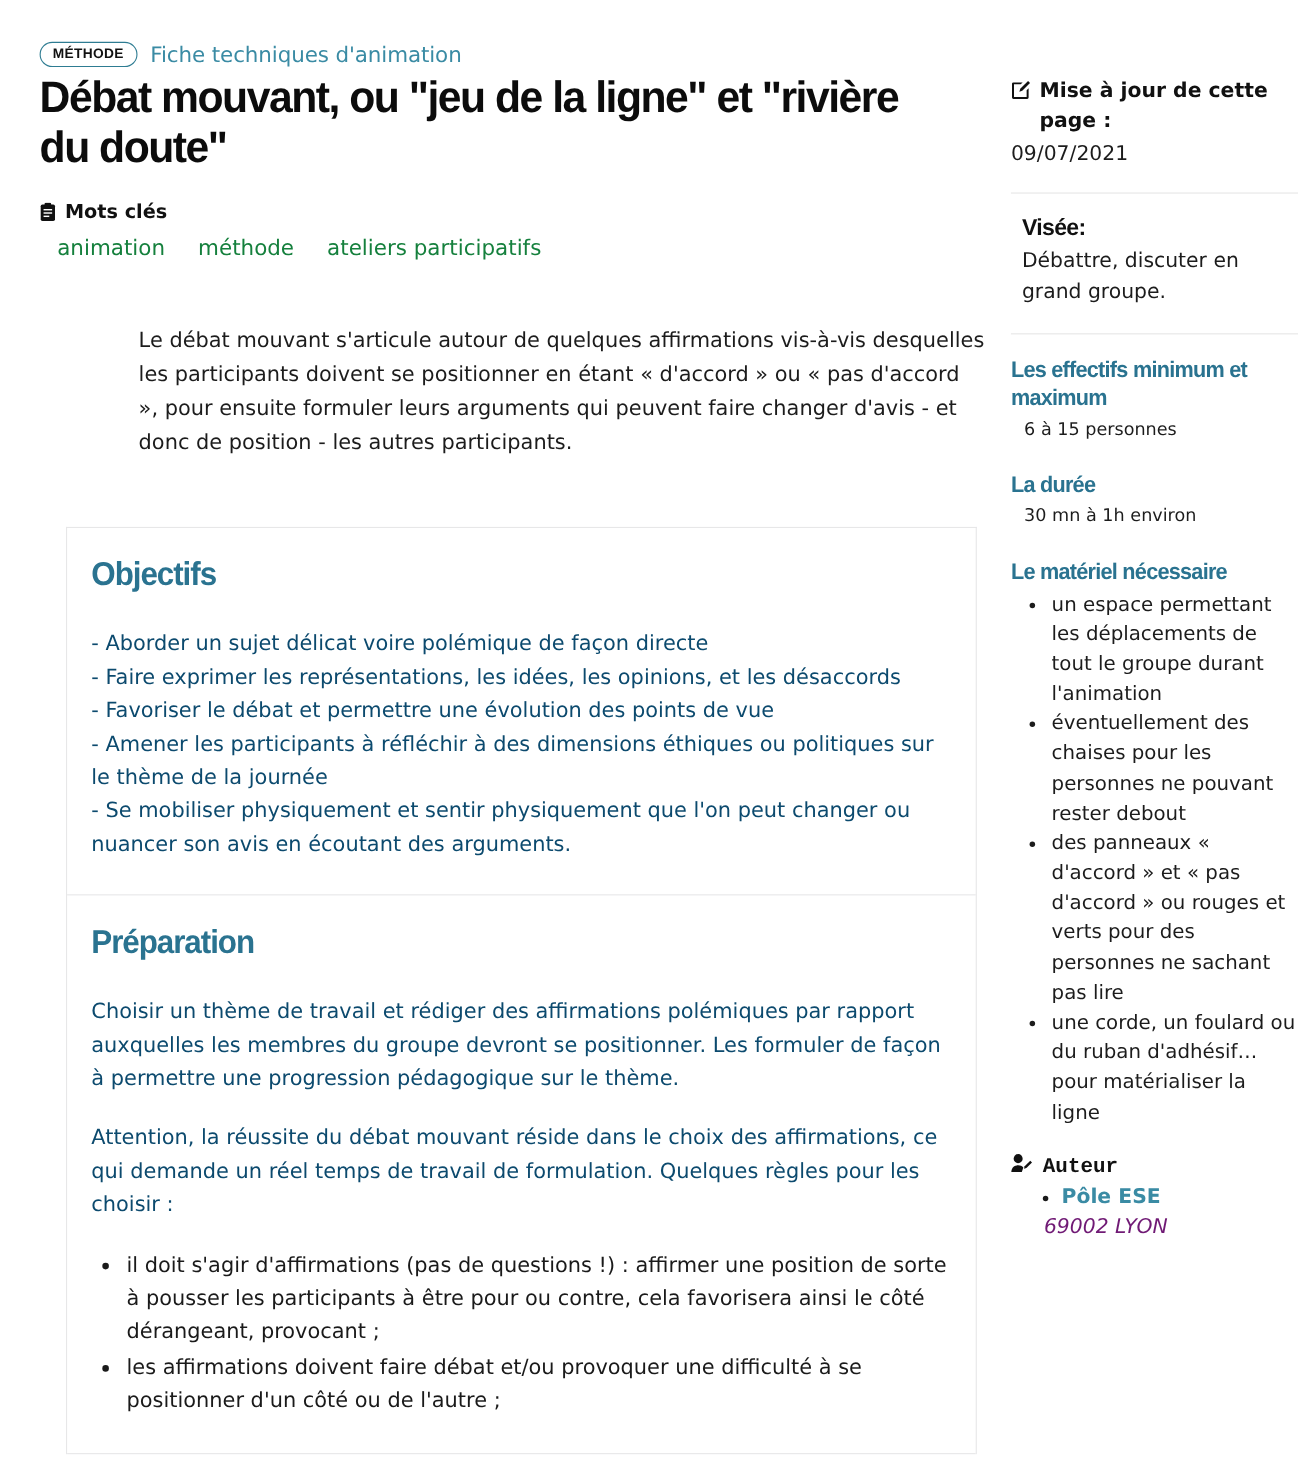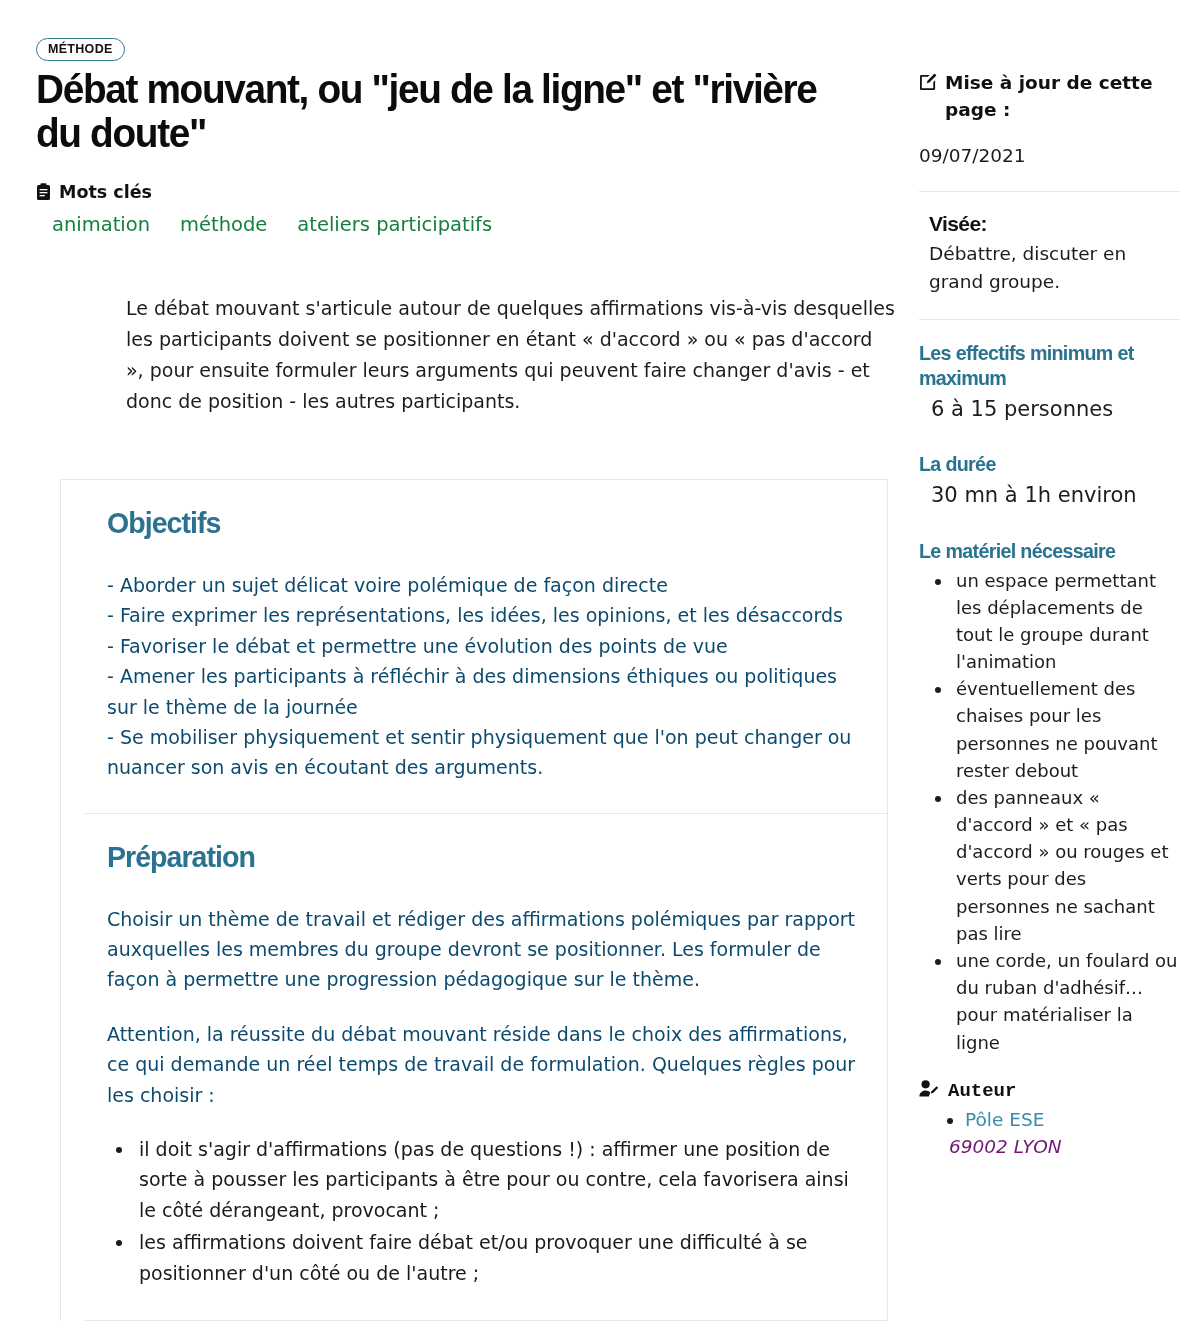--- a/index.html
+++ b/index.html
@@ -102,21 +102,20 @@
     color: #1c1c1c;
   }
 
   
   .cards {
     margin-top: 62px;
     margin-left: 24px;
     width: 828px;
     border: 1px solid #e7e7e8;
     border-bottom: none;
-    padding-left: 24px;
   }
   .card {
     padding: 26px 22px 30px 22px;
     border-bottom: 1px solid #e7e7e8;
   }
   .card h2 {
     font-family: "Liberation Sans", sans-serif;
     font-weight: 700;
     font-size: 30px;
     letter-spacing: -1px;
@@ -152,21 +151,21 @@
     gap: 8px;
     align-items: flex-start;
     font-weight: 700;
     font-size: 18.5px;
     line-height: 1.45;
     color: #111;
     font-family: "DejaVu Sans", sans-serif;
   }
   .side-head svg { flex: 0 0 auto; margin-top: 3px; }
   .side-date {
-    margin-top: 18px;
+    margin-top: 2px;
     font-size: 18.5px;
     color: #1c1c1c;
     line-height: 1.5;
   }
   .hr {
     height: 1px;
     background: #e6e6e6;
     margin: 22px 0 20px 0;
   }
   .visee-title {
@@ -189,21 +188,21 @@
     font-size: 20.5px;
     letter-spacing: -0.7px;
     color: #2a7390;
     margin: 0 0 4px 0;
     line-height: 1.22;
     transform: scaleX(0.96);
     transform-origin: left center;
   }
   .side-value {
     margin: 0 0 26px 12px;
-    font-size: 21px;
+    font-size: 16px;
     line-height: 1.5;
     color: #1c1c1c;
   }
   ul.side-bullets {
     margin: 4px 0 0 0;
     padding-left: 34px;
     font-size: 18px;
     line-height: 1.51;
     color: #1c1c1c;
   }
@@ -216,39 +215,41 @@
     font-size: 19px;
     color: #111;
     margin-top: 24px;
     font-family: Liberation Mono, monospace;
   }
   ul.author-list {
     margin: 4px 0 0 0;
     padding-left: 46px;
     font-size: 18.5px;
     line-height: 1.45;
+    font-weight: bold;
   }
   ul.author-list a { color: #3a8ba4; text-decoration: none; }
   .author-city {
     margin-left: 30px;
     font-style: italic;
     font-size: 18.5px;
     color: #701a75;
     line-height: 1.45;
   }
 </style>
 </head>
 <body>
 
 <div class="page">
 
   <div class="main-col">
 
     <div class="kicker-row">
       <span class="badge">MÉTHODE</span>
+      <a class="kicker-link" href="#">Fiche techniques d'animation</a>
     </div>
 
     <h1 class="page-title">Débat mouvant, ou "jeu de la ligne" et "rivière du doute"</h1>
 
     <div class="kw-head">
       <span>
         <svg width="15" height="18" viewBox="0 0 15 18" aria-hidden="true">
           <rect x="1" y="2" width="13" height="15" rx="1.6" fill="#111"></rect>
           <rect x="4.5" y="0.3" width="6" height="3.4" rx="1.2" fill="#111"></rect>
           <rect x="3.6" y="6" width="7.8" height="1.3" fill="#fff"></rect>

